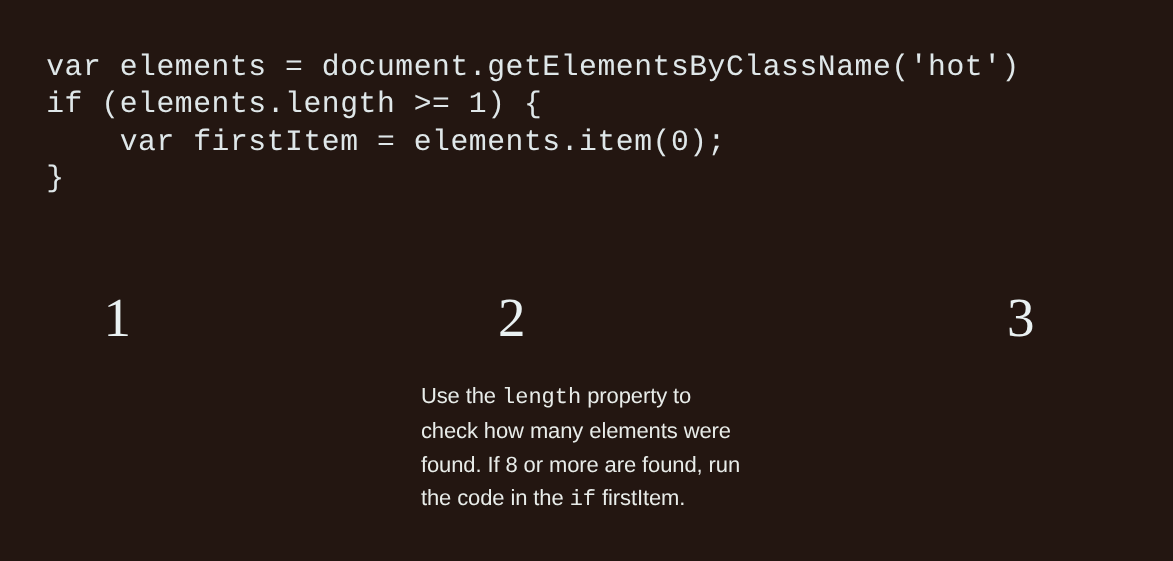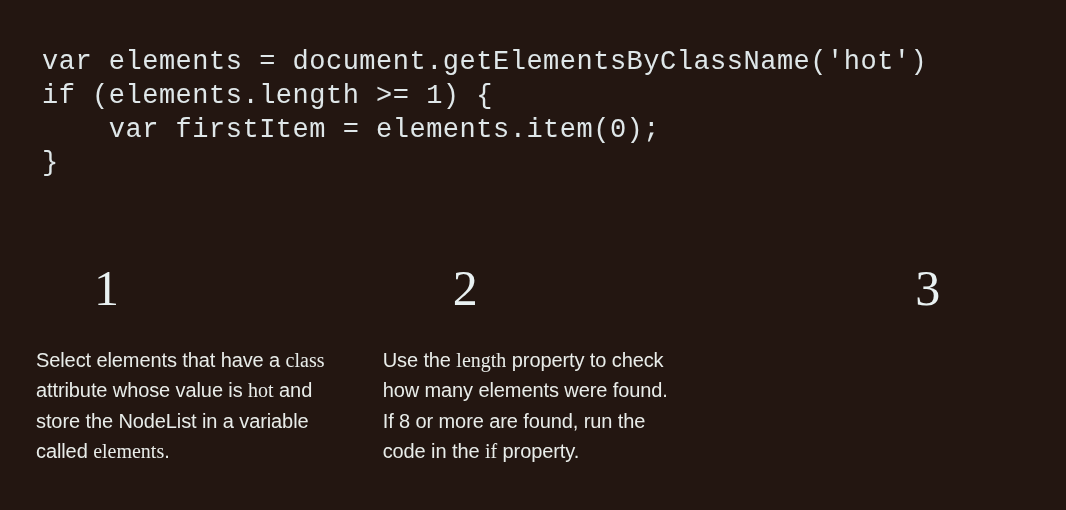--- a/index.html
+++ b/index.html
@@ -47,44 +47,43 @@
   .num.n2 { margin-left: 70px; }
   .num.n3 { margin-left: 186px; }
   .desc {
     font-family: -apple-system, "Segoe UI", "Helvetica Neue", Arial, sans-serif;
     font-size: 20px;
     line-height: 1.52;
     color: #e8ece9;
     letter-spacing: -0.1px;
   }
   .mono {
-    font-family: Liberation Serif, serif;
+    font-family: Liberation Mono, monospace;
     letter-spacing: 0;
   }
 </style>
 </head>
 <body>
 
 <div class="page">
 
   <div class="code-block"><span>var elements = document.getElementsByClassName('hot')</span>
 <span>if (elements.length &gt;= 1) {</span>
 <span>    var firstItem = elements.item(0);</span>
 <span>}</span></div>
 
   <div class="columns">
 
     <div class="col">
       <div class="num">1</div>
-      <div class="desc"><span>Select elements that have a </span><span class="mono">class</span><span> attribute whose value is </span><span class="mono">hot</span><span> and store the NodeList in a variable called </span><span class="mono">elements</span><span>.</span></div>
     </div>
 
     <div class="col">
       <div class="num n2">2</div>
-      <div class="desc"><span>Use the </span><span class="mono">length</span><span> property to check how many elements were found. If 8 or more are found, run the code in the </span><span class="mono">if</span><span> property.</span></div>
+      <div class="desc"><span>Use the </span><span class="mono">length</span><span> property to check how many elements were found. If 8 or more are found, run the code in the </span><span class="mono">if</span><span> firstItem.</span></div>
     </div>
 
     <div class="col">
       <div class="num n3">3</div>
     </div>
 
   </div>
 
 </div>
 

